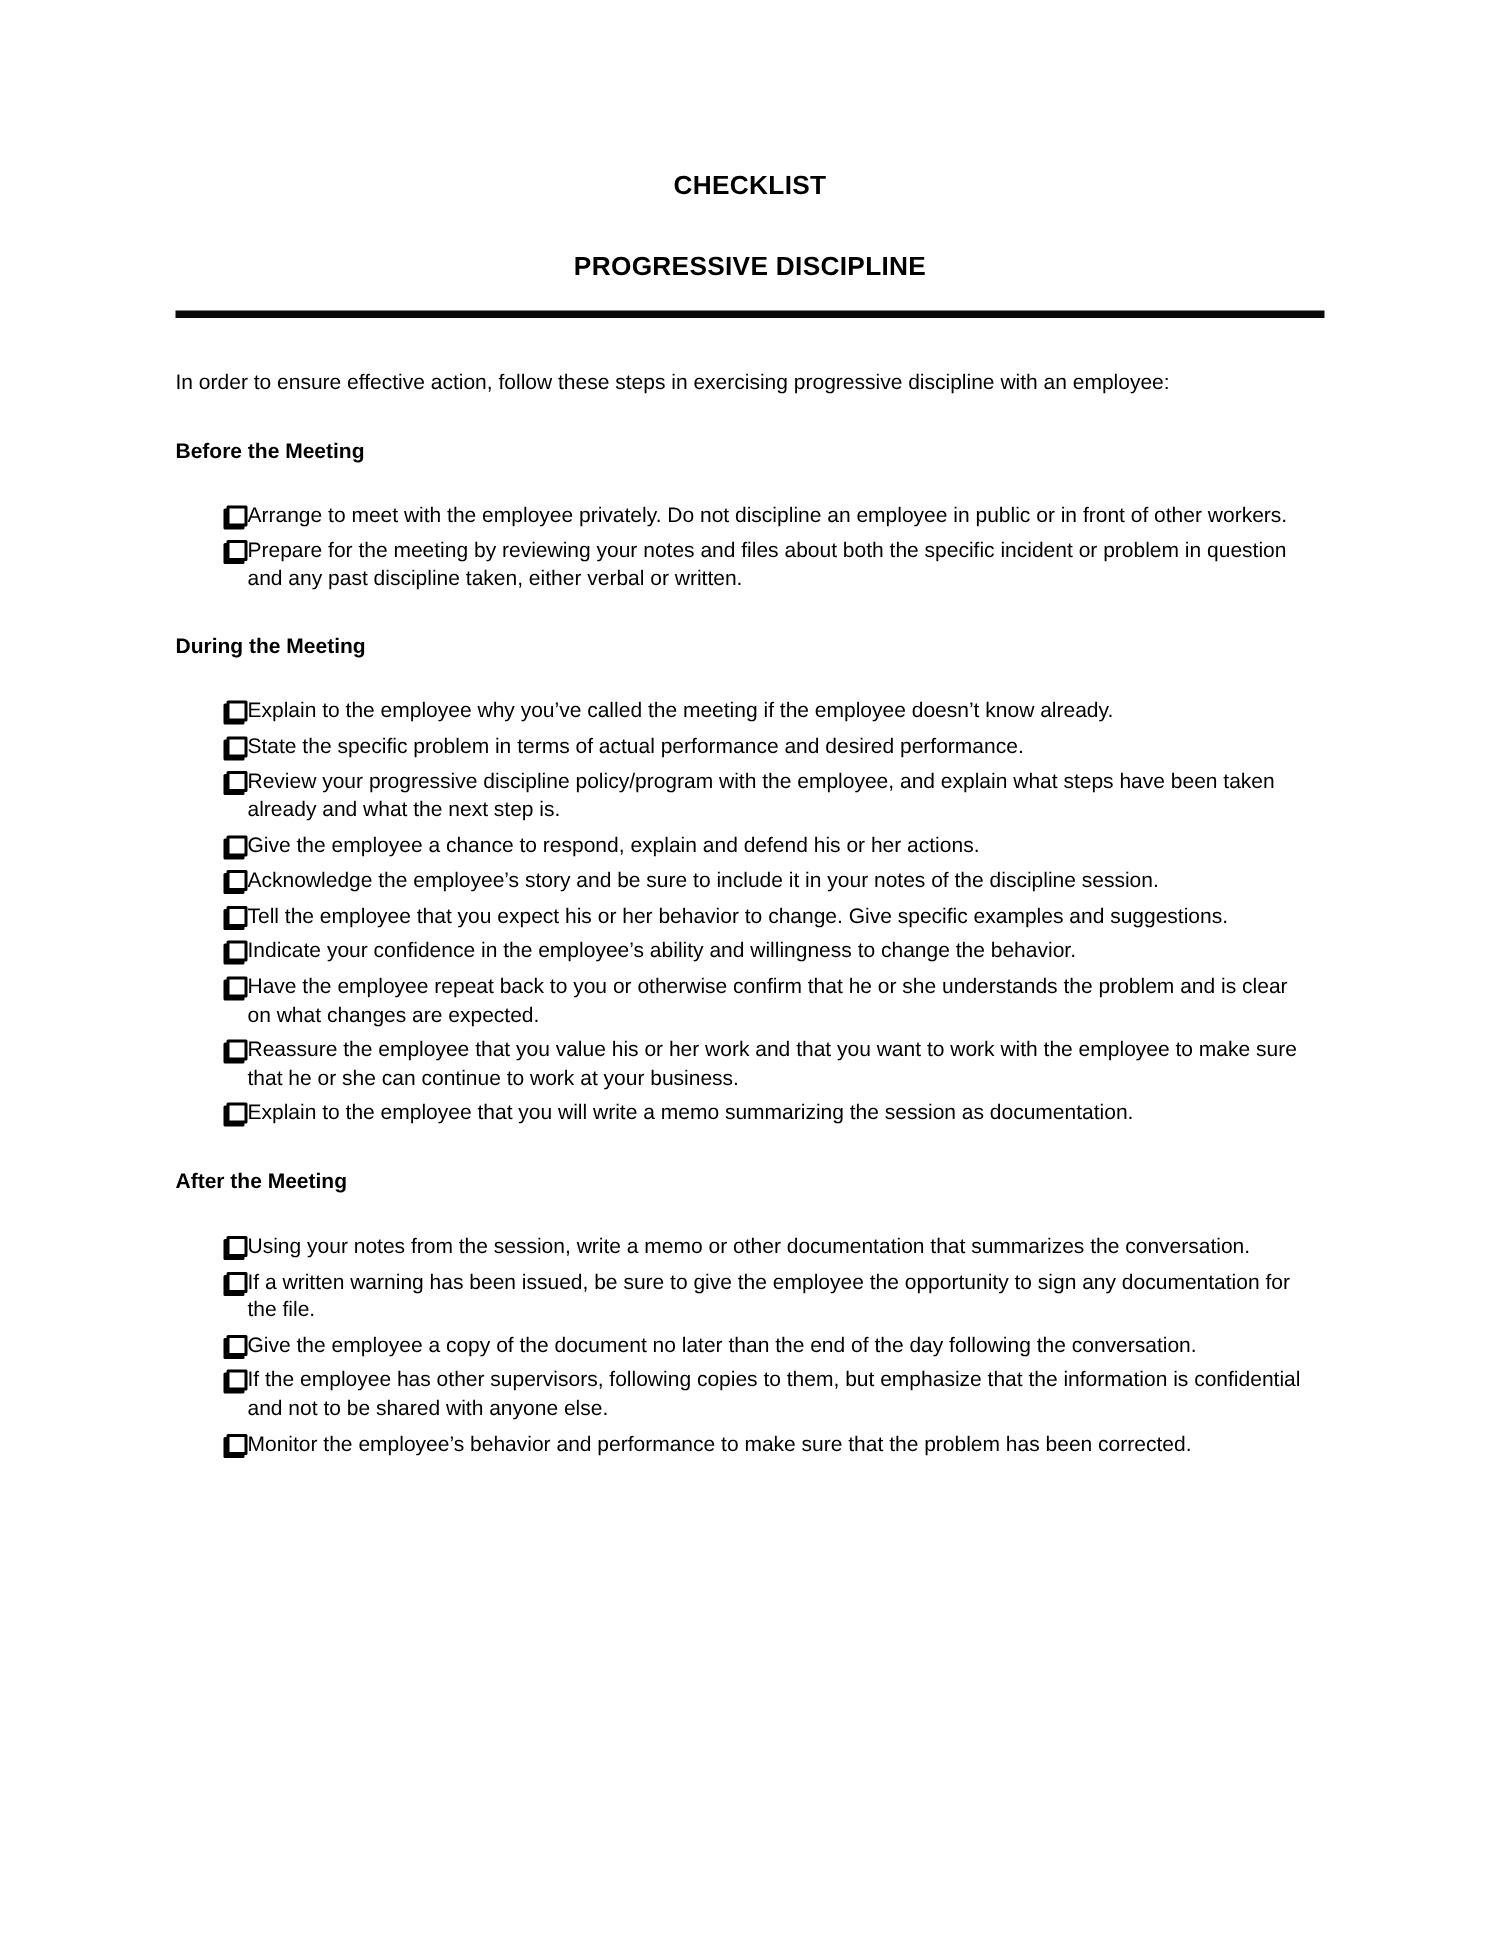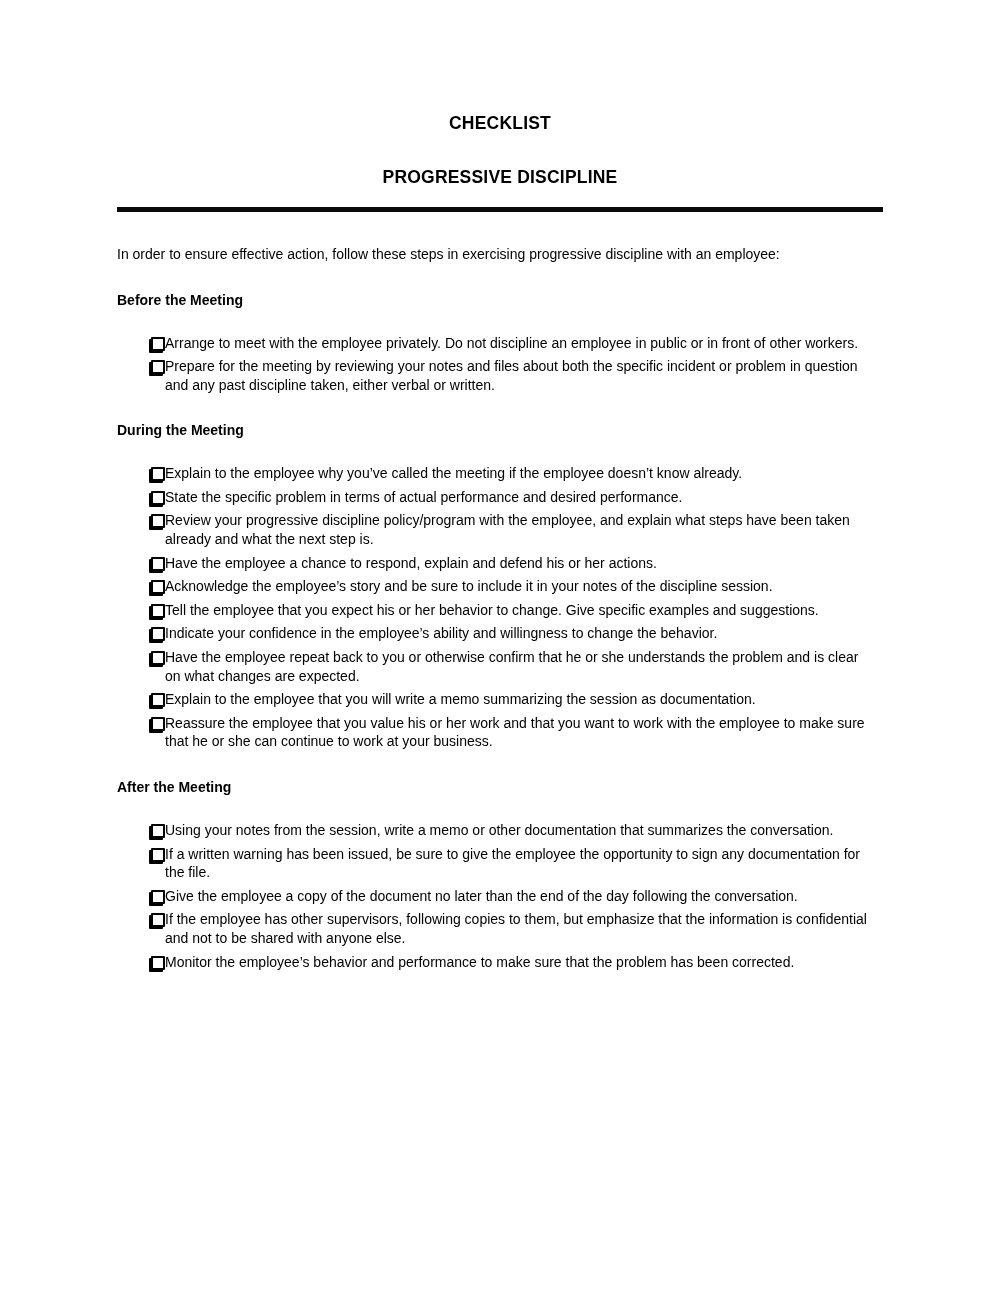--- a/index.html
+++ b/index.html
@@ -110,45 +110,45 @@
           <div class="checklist-item">
             <span class="checkbox"></span>
             <span class="item-text">State the specific problem in terms of actual performance and desired performance.</span>
           </div>
           <div class="checklist-item">
             <span class="checkbox"></span>
             <span class="item-text">Review your progressive discipline policy/program with the employee, and explain what steps have been taken already and what the next step is.</span>
           </div>
           <div class="checklist-item">
             <span class="checkbox"></span>
-            <span class="item-text">Have the employee a chance to respond, explain and defend his or her actions.</span>
+            <span class="item-text">Give the employee a chance to respond, explain and defend his or her actions.</span>
           </div>
           <div class="checklist-item">
             <span class="checkbox"></span>
             <span class="item-text">Acknowledge the employee’s story and be sure to include it in your notes of the discipline session.</span>
           </div>
           <div class="checklist-item">
             <span class="checkbox"></span>
             <span class="item-text">Tell the employee that you expect his or her behavior to change. Give specific examples and suggestions.</span>
           </div>
           <div class="checklist-item">
             <span class="checkbox"></span>
             <span class="item-text">Indicate your confidence in the employee’s ability and willingness to change the behavior.</span>
           </div>
           <div class="checklist-item">
             <span class="checkbox"></span>
             <span class="item-text">Have the employee repeat back to you or otherwise confirm that he or she understands the problem and is clear on what changes are expected.</span>
           </div>
           <div class="checklist-item">
             <span class="checkbox"></span>
-            <span class="item-text">Explain to the employee that you will write a memo summarizing the session as documentation.</span>
+            <span class="item-text">Reassure the employee that you value his or her work and that you want to work with the employee to make sure that he or she can continue to work at your business.</span>
           </div>
           <div class="checklist-item">
             <span class="checkbox"></span>
-            <span class="item-text">Reassure the employee that you value his or her work and that you want to work with the employee to make sure that he or she can continue to work at your business.</span>
+            <span class="item-text">Explain to the employee that you will write a memo summarizing the session as documentation.</span>
           </div>
         </div>
       </div>
       <div class="section">
         <div class="section-heading">After the Meeting</div>
         <div class="checklist">
           <div class="checklist-item">
             <span class="checkbox"></span>
             <span class="item-text">Using your notes from the session, write a memo or other documentation that summarizes the conversation.</span>
           </div>

